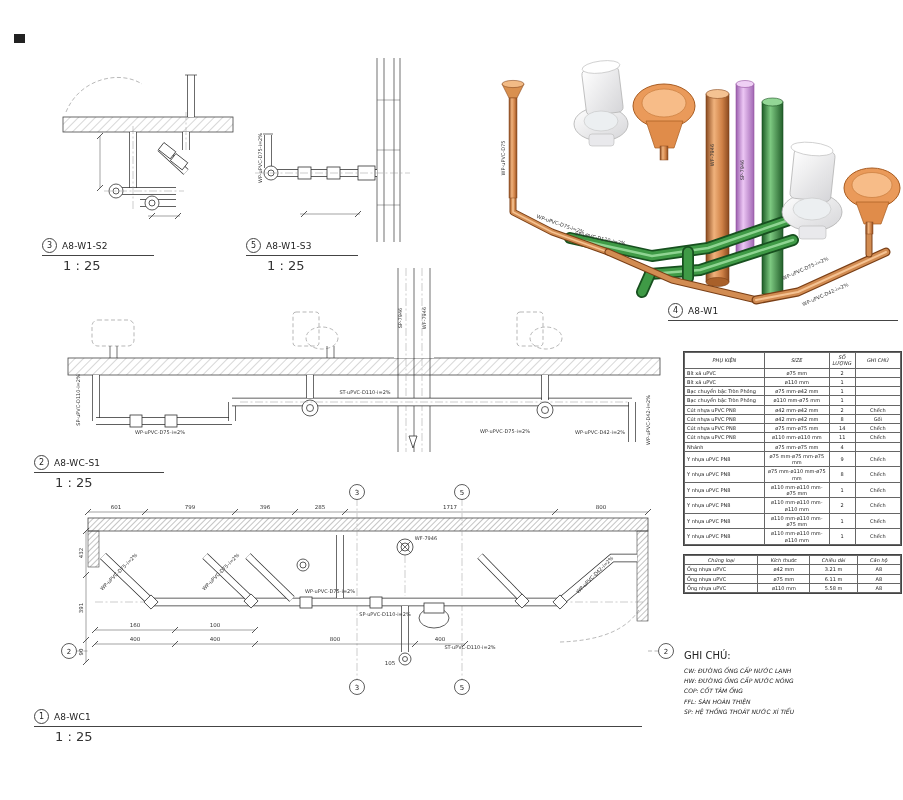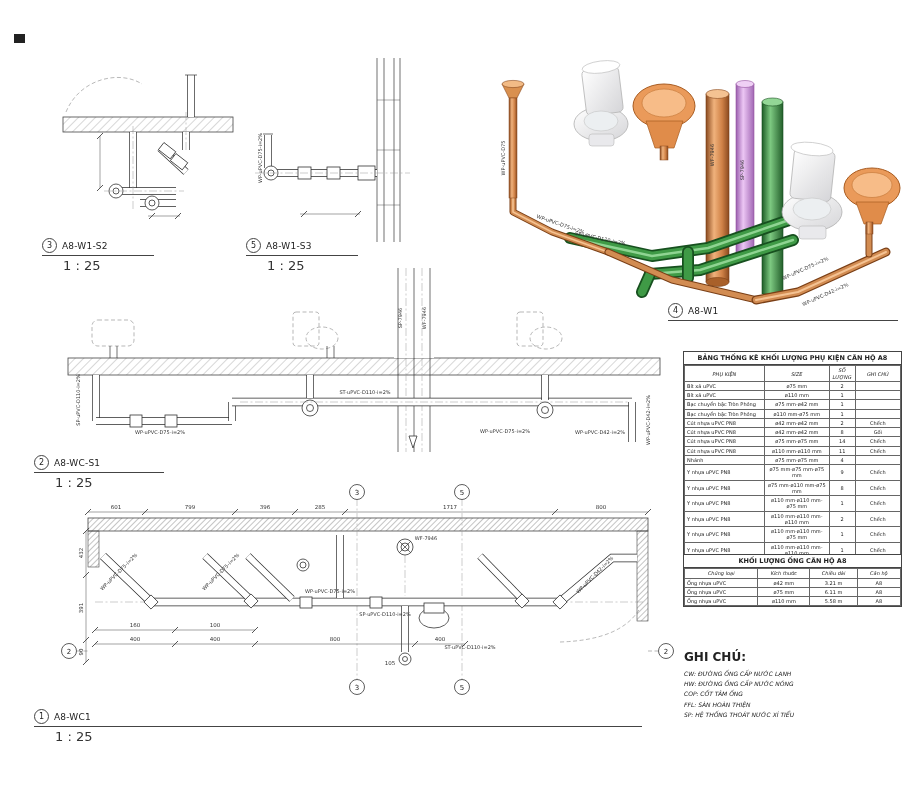--- a/index.html
+++ b/index.html
@@ -22,21 +22,21 @@
   .tbl-title{border-bottom:1px solid #444;font-size:6.5px;font-weight:bold;text-align:center;
              padding:2px 4px;line-height:1.3}
   .tbl table{width:100%;border-collapse:collapse;table-layout:fixed}
   .tbl th,.tbl td{border:0.5px solid #666;font-size:5px;padding:1px 2px;text-align:center;
                   font-weight:normal;overflow:hidden;line-height:1.25}
   .tbl th{font-style:italic}
   .tbl td:first-child{text-align:left}
 
   
   .notes{position:absolute}
-  .notes-title{font-size:12px;font-weight:bold;margin-bottom:5px}
+  .notes-title{font-size:10px;font-weight:normal;margin-bottom:5px}
   .note-item{font-size:6px;font-style:italic;line-height:1.7;color:#222}
 
   
   .thin{stroke:#333;stroke-width:0.7;fill:none}
   .thin2{stroke:#555;stroke-width:0.5;fill:none}
   .dash{stroke:#888;stroke-width:0.6;fill:none;stroke-dasharray:4 2.5}
   .cl{stroke:#999;stroke-width:0.5;fill:none;stroke-dasharray:8 2.5 2 2.5}
   .dim{stroke:#444;stroke-width:0.5;fill:none}
   .tick{stroke:#444;stroke-width:0.9;fill:none}
   .pc{stroke:#2b2b2b;stroke-width:8.6;fill:none}
@@ -433,21 +433,20 @@
   </div>
 
   <div class="vlabel" style="left:668px;top:303px;width:230px">
     <div class="vl-top">
       <span class="vl-bubble">4</span>
       <span class="vl-name">A8-W1</span>
     </div>
   </div>
 
   <div class="tbl" style="left:683px;top:351px;width:219px">
-    <div class="tbl-title">BẢNG THỐNG KÊ KHỐI LƯỢNG PHỤ KIỆN CĂN HỘ A8</div>
     <table>
       <thead>
         <tr>
           <th style="width:37%">PHỤ KIỆN</th>
           <th style="width:30%">SIZE</th>
           <th style="width:12%">SỐ LƯỢNG</th>
           <th style="width:21%">GHI CHÚ</th>
         </tr>
       </thead>
       <tbody>
@@ -539,21 +538,20 @@
             <td>Y nhựa uPVC PN8</td>
             <td>ø110 mm-ø110 mm-ø110 mm</td>
             <td>1</td>
             <td>Chếch</td>
           </tr>
         </tbody>
     </table>
   </div>
 
   <div class="tbl" style="left:683px;top:554px;width:219px">
-    <div class="tbl-title">KHỐI LƯỢNG ỐNG CĂN HỘ A8</div>
     <table>
       <thead>
         <tr>
           <th style="width:34%">Chủng loại</th>
           <th style="width:24%">Kích thước</th>
           <th style="width:22%">Chiều dài</th>
           <th style="width:20%">Căn hộ</th>
         </tr>
       </thead>
       <tbody>

